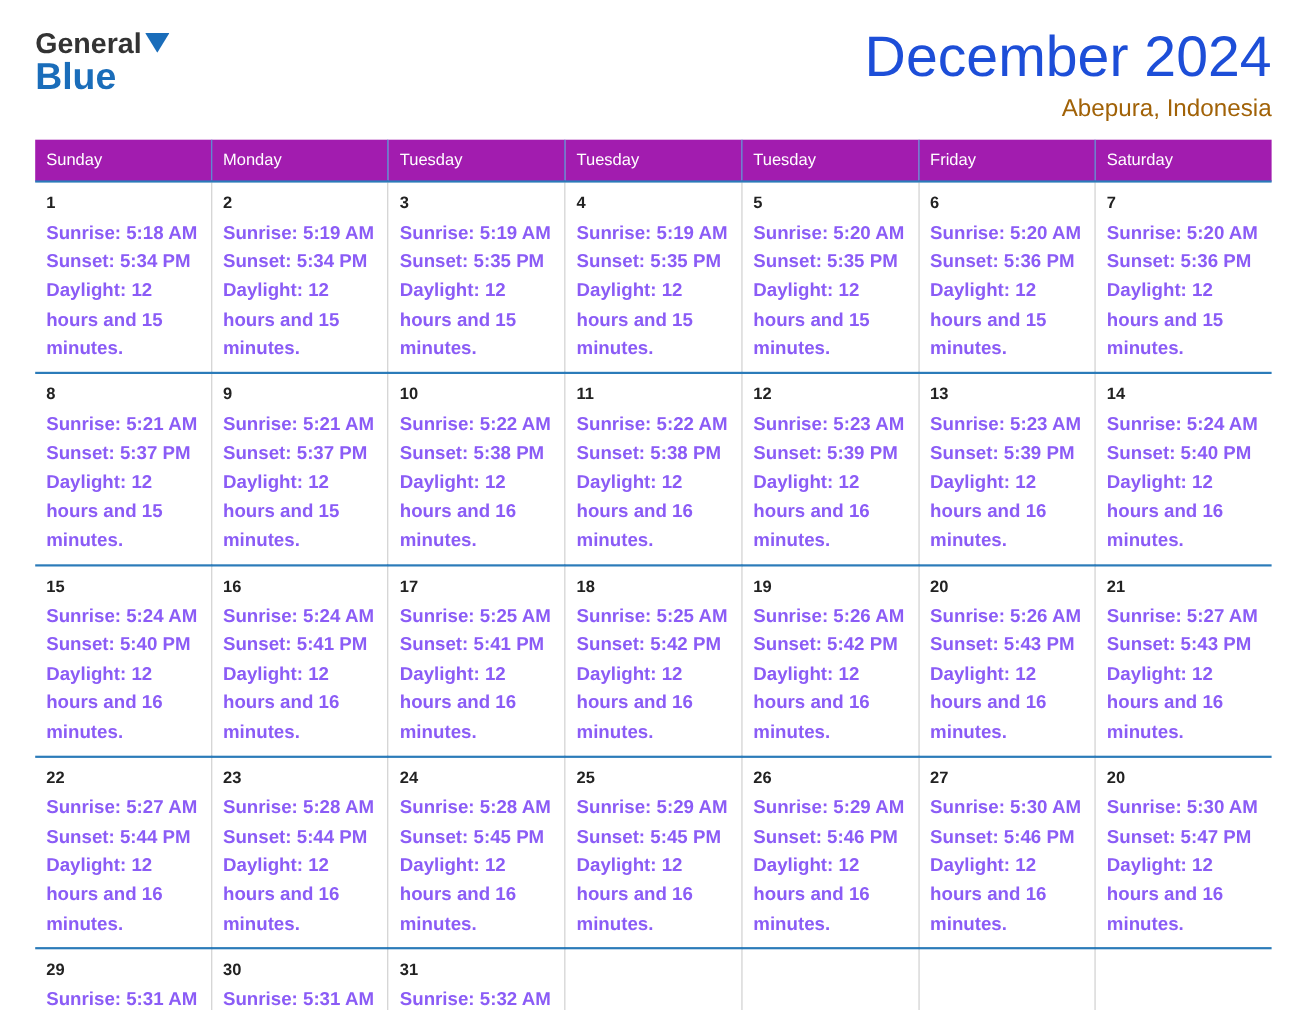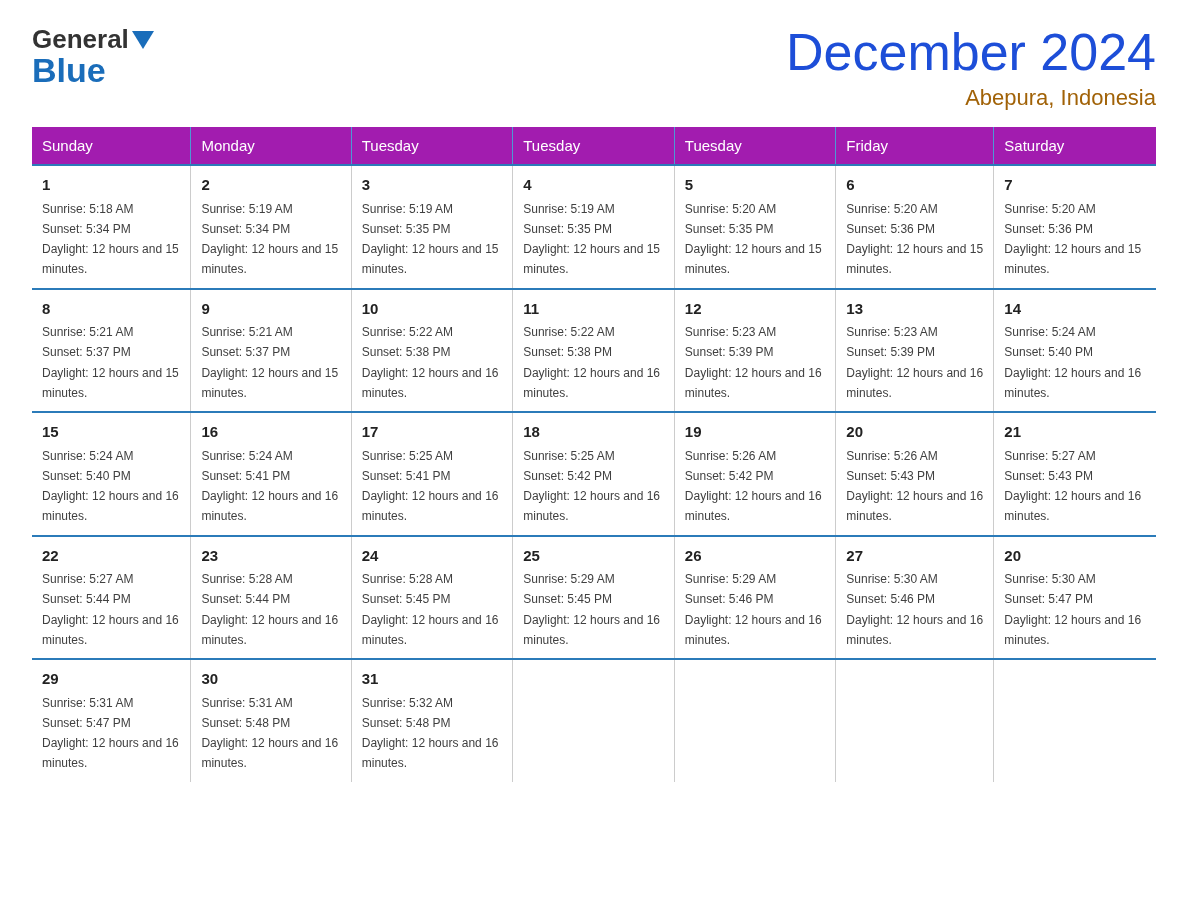--- a/index.html
+++ b/index.html
@@ -64,23 +64,24 @@
       line-height: 1.5;
     }
     tbody td:last-child { border-right: none; }
     .day-num {
       font-size: 15px;
       font-weight: bold;
       display: block;
       margin-bottom: 2px;
     }
     .day-info {
-      font-size: 12px;
-      color: #404040;
+      font-size: 17px;
+      color: #8b5cf6;
       line-height: 1.55;
+      font-weight: bold;
     }
     .empty-cell {
       background: #fff;
     }
   </style>
 </head>
 <body>
 
 <div class="header">
   <div class="logo">

